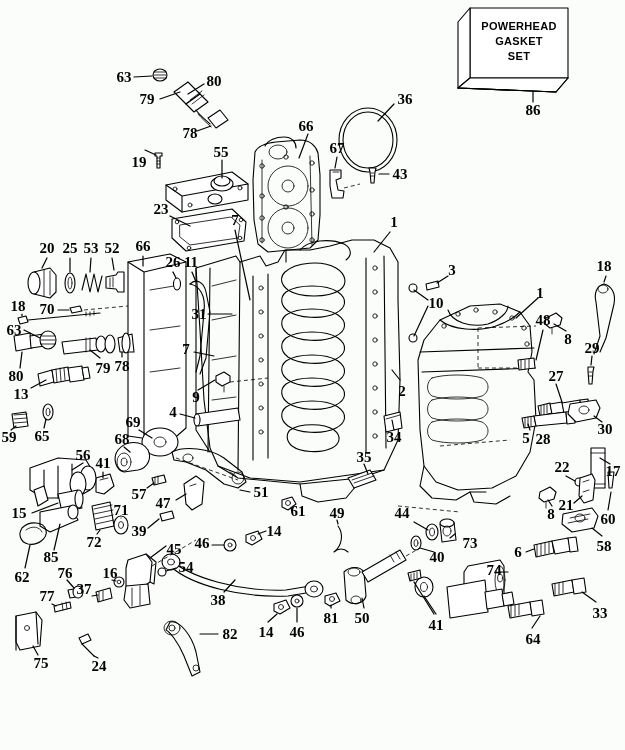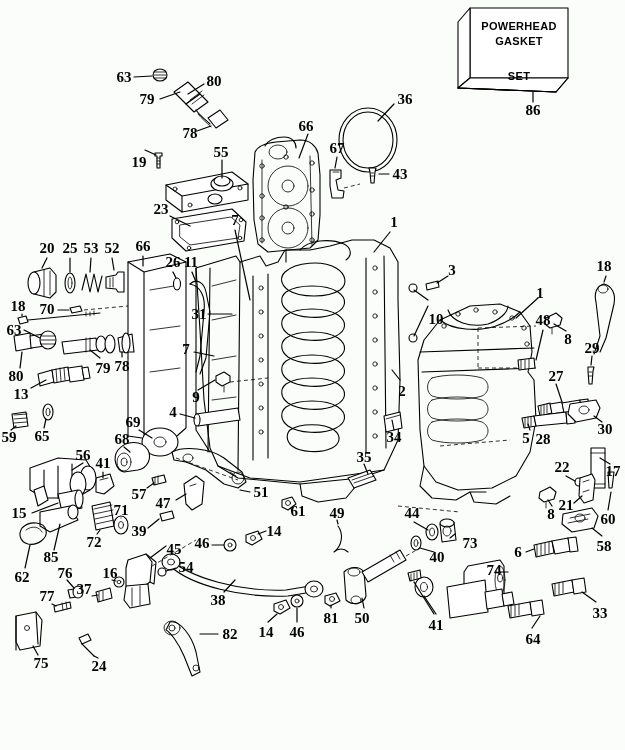--- a/index.html
+++ b/index.html
@@ -622,21 +622,21 @@
       <ellipse class="lnT" cx="172" cy="628" rx="8" ry="7"></ellipse>
       <ellipse class="lnT" cx="172" cy="628" rx="3" ry="3"></ellipse>
       <ellipse class="lnT" cx="196" cy="668" rx="3" ry="3"></ellipse>
       <line class="ldr" x1="218" y1="634" x2="200" y2="634"></line>
     </g>
 
   </svg>
 
   <div class="box-text" style="left:519px; top:19px;">POWERHEAD</div>
   <div class="box-text" style="left:519px; top:34px;">GASKET</div>
-  <div class="box-text" style="left:519px; top:49px;margin-top:20px;">SET</div>
+  <div class="box-text" style="left:519px; top:49px;">SET</div>
 
   <div id="callout-layer">
       <div class="callout" style="left: 533px; top: 110px;">86</div>
       <div class="callout" style="left: 124px; top: 77px;">63</div>
       <div class="callout" style="left: 214px; top: 81px;">80</div>
       <div class="callout" style="left: 147px; top: 99px;">79</div>
       <div class="callout" style="left: 190px; top: 133px;">78</div>
       <div class="callout" style="left: 139px; top: 162px;">19</div>
       <div class="callout" style="left: 221px; top: 152px;">55</div>
       <div class="callout" style="left: 405px; top: 99px;">36</div>
@@ -651,21 +651,21 @@
       <div class="callout" style="left: 91px; top: 248px;">53</div>
       <div class="callout" style="left: 112px; top: 248px;">52</div>
       <div class="callout" style="left: 143px; top: 246px;">66</div>
       <div class="callout" style="left: 173px; top: 262px;">26</div>
       <div class="callout" style="left: 191px; top: 262px;">11</div>
       <div class="callout" style="left: 452px; top: 270px;">3</div>
       <div class="callout" style="left: 604px; top: 266px;">18</div>
       <div class="callout" style="left: 18px; top: 306px;">18</div>
       <div class="callout" style="left: 47px; top: 309px;">70</div>
       <div class="callout" style="left: 199px; top: 314px;">31</div>
-      <div class="callout" style="left: 436px; top: 303px; margin-top: 16px;">10</div>
+      <div class="callout" style="left: 436px; top: 303px;">10</div>
       <div class="callout" style="left: 540px; top: 293px;">1</div>
       <div class="callout" style="left: 543px; top: 320px;">48</div>
       <div class="callout" style="left: 568px; top: 339px;">8</div>
       <div class="callout" style="left: 592px; top: 348px;">29</div>
       <div class="callout" style="left: 14px; top: 330px;">63</div>
       <div class="callout" style="left: 16px; top: 376px;">80</div>
       <div class="callout" style="left: 103px; top: 368px;">79</div>
       <div class="callout" style="left: 122px; top: 366px;">78</div>
       <div class="callout" style="left: 186px; top: 349px;">7</div>
       <div class="callout" style="left: 556px; top: 376px;">27</div>
@@ -692,21 +692,21 @@
       <div class="callout" style="left: 298px; top: 511px;">61</div>
       <div class="callout" style="left: 566px; top: 505px;">21</div>
       <div class="callout" style="left: 551px; top: 514px;">8</div>
       <div class="callout" style="left: 608px; top: 519px;">60</div>
       <div class="callout" style="left: 19px; top: 513px;">15</div>
       <div class="callout" style="left: 121px; top: 510px;">71</div>
       <div class="callout" style="left: 139px; top: 531px;">39</div>
       <div class="callout" style="left: 337px; top: 513px;">49</div>
       <div class="callout" style="left: 518px; top: 552px;">6</div>
       <div class="callout" style="left: 604px; top: 546px;">58</div>
-      <div class="callout" style="left: 412px; top: 513px; text-align: center;">44</div>
+      <div class="callout" style="left: 402px; top: 513px; text-align: center;">44</div>
       <div class="callout" style="left: 458px; top: 543px; margin-left: 12px;">73</div>
       <div class="callout" style="left: 437px; top: 557px;">40</div>
       <div class="callout" style="left: 274px; top: 531px;">14</div>
       <div class="callout" style="left: 202px; top: 543px;">46</div>
       <div class="callout" style="left: 94px; top: 542px;">72</div>
       <div class="callout" style="left: 51px; top: 557px;">85</div>
       <div class="callout" style="left: 174px; top: 549px;">45</div>
       <div class="callout" style="left: 186px; top: 567px; text-align: center;">54</div>
       <div class="callout" style="left: 22px; top: 577px;">62</div>
       <div class="callout" style="left: 65px; top: 573px;">76</div>

